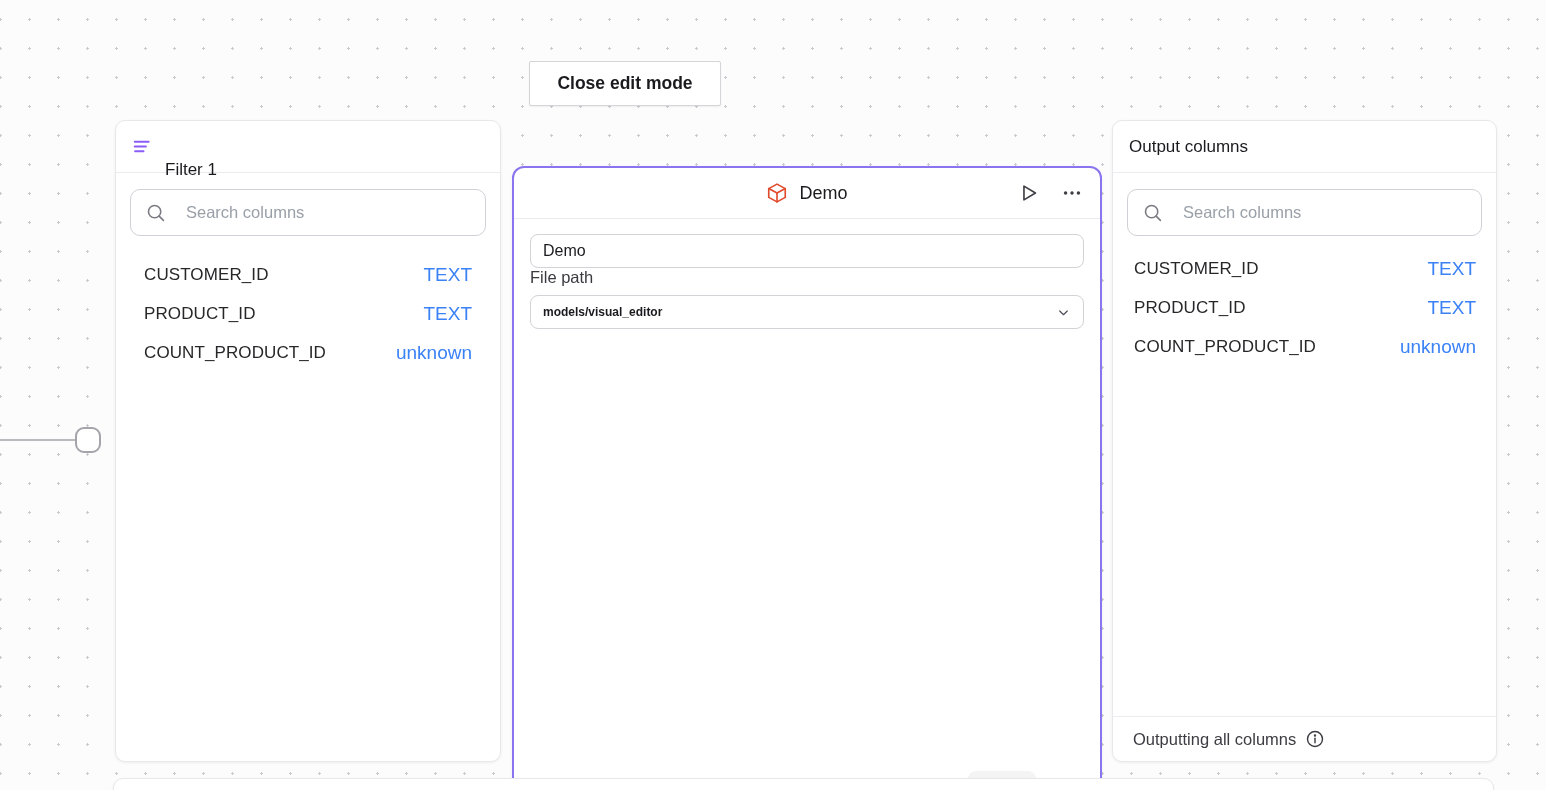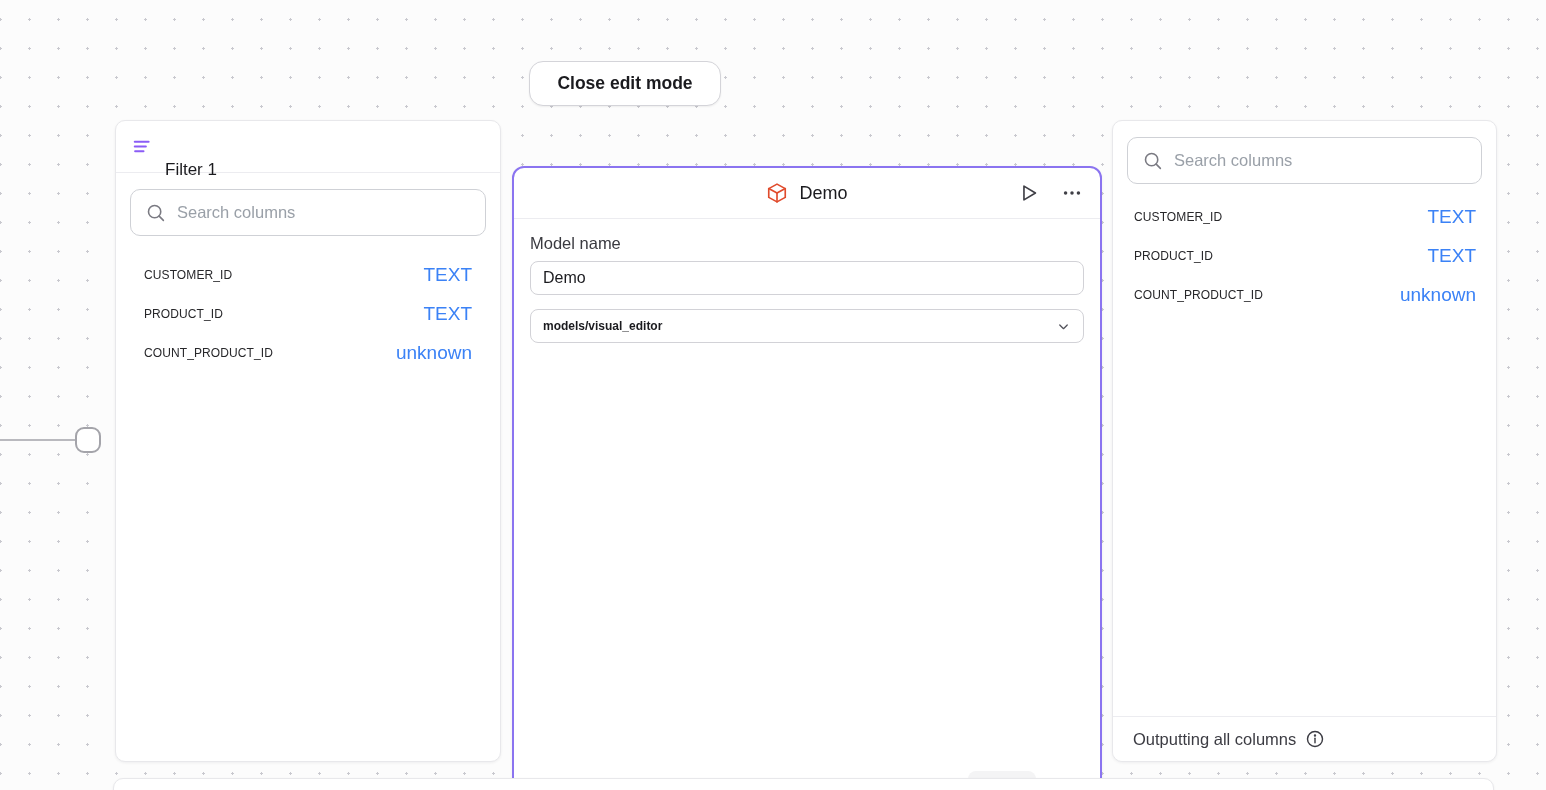--- a/index.html
+++ b/index.html
@@ -24,21 +24,21 @@
   .connector-handle {
     position: absolute; left: 75px; top: 427px;
     width: 26px; height: 26px;
     background: #fff; border: 2px solid #a4a4aa; border-radius: 9px;
   }
 
   
   .close-btn {
     position: absolute; left: 529px; top: 61px;
     width: 192px; height: 45px;
-    background: #fff; border: 1px solid #d4d4d9; border-radius: 14px;
+    background: #fff; border: 1px solid #d4d4d9; border-radius: 2px;
     box-shadow: 0 1px 2px rgba(0,0,0,.06);
     font-family: "Liberation Sans", sans-serif;
     font-size: 17.5px; font-weight: 700; color: #1b1b1f;
     cursor: pointer;
   }
 
   
   .panel {
     position: absolute; background: #fff;
     border: 1px solid #e8e8eb; border-radius: 10px;
@@ -64,38 +64,38 @@
   .mid-title { font-size: 18px; font-weight: 500; color: #1b1b1f; }
   .mid-controls { position: absolute; right: 15px; top: 0; height: 100%;
                   display: flex; align-items: center; gap: 17px; }
   .icon-btn { background: none; border: none; cursor: pointer;
               display: flex; align-items: center; padding: 2px; }
 
   
   .search-box {
     margin: 16px 14px 0; height: 47px;
     border: 1px solid #cfd1d6; border-radius: 10px; background: #fff;
-    display: flex; align-items: center; gap: 11px; padding: 0 14px;
+    display: flex; align-items: center; gap: 20px; padding: 0 14px;
   }
   .search-box input {
     flex: 1; border: none; outline: none; background: transparent;
     font-family: "Liberation Sans", sans-serif;
     font-size: 16.5px; color: #27272a;
   }
   .search-box input::placeholder { color: #9aa0a8; }
 
   
   .col-list { margin-top: 19px; }
   .panel.right .col-list { margin-top: 13px; }
   .col-row {
     display: flex; justify-content: space-between; align-items: center;
     height: 39px; padding: 0 28px;
   }
   .panel.right .col-row { padding: 0 20px 0 21px; }
-  .col-name { font-size: 12px; color: #27272a; letter-spacing: .1px; }
+  .col-name { font-size: 17px; color: #27272a; letter-spacing: .1px; }
   .col-type { font-size: 19px; color: #3b82f6; }
 
   
   .mid-body { padding: 15px 16px; }
   .field-label { font-size: 16.5px; font-weight: 500; color: #3a3a40; margin-bottom: 8px; }
   .field-label + .field { margin-bottom: 14px; }
   .text-input {
     width: 100%; height: 34px;
     border: 1px solid #d2d2d7; border-radius: 8px;
     padding: 0 12px; font-family: "Liberation Sans", sans-serif;
@@ -206,25 +206,25 @@
               <circle cx="5" cy="12" r="1.9"></circle>
                 <circle cx="12" cy="12" r="1.9"></circle>
                 <circle cx="19" cy="12" r="1.9"></circle>
             </svg>
           </span>
         </button>
       </div>
     </header>
 
     <div class="mid-body">
-      <div class="field-label">Model name</div>
       <div class="field">
         <input class="text-input" type="text" value="Demo" style="">
       </div>
 
+      <div class="field-label">File path</div>
       <div class="select-input">
         <span class="select-value">models/visual_editor</span>
         <span>
           <svg width="15" height="15" viewBox="0 0 24 24" fill="none" stroke="#52525b" stroke-width="2" stroke-linecap="round" stroke-linejoin="round">
             <path d="M6 9.5 L12 15.5 L18 9.5"></path>
           </svg>
         </span>
       </div>
     </div>
 
@@ -246,20 +246,23 @@
             <line x1="9.5" y1="3.5" x2="9.5" y2="20.5"></line>
             <line x1="14.5" y1="3.5" x2="14.5" y2="20.5"></line>
           </svg>
         </span>
         <span class="stat-text">3</span>
       </div>
     </div>
   </section>
 
   <section class="panel right">
+    <header class="panel-header">
+      <span class="panel-title">Output columns</span>
+    </header>
 
     <div class="search-box">
       <span>
         <svg width="21" height="21" viewBox="0 0 24 24" fill="none" stroke="#7a7a82" stroke-width="1.8" stroke-linecap="round">
           <circle cx="11" cy="11" r="7"></circle>
           <line x1="16.2" y1="16.2" x2="21" y2="21"></line>
         </svg>
       </span>
       <input type="text" placeholder="Search columns" style="">
     </div>

